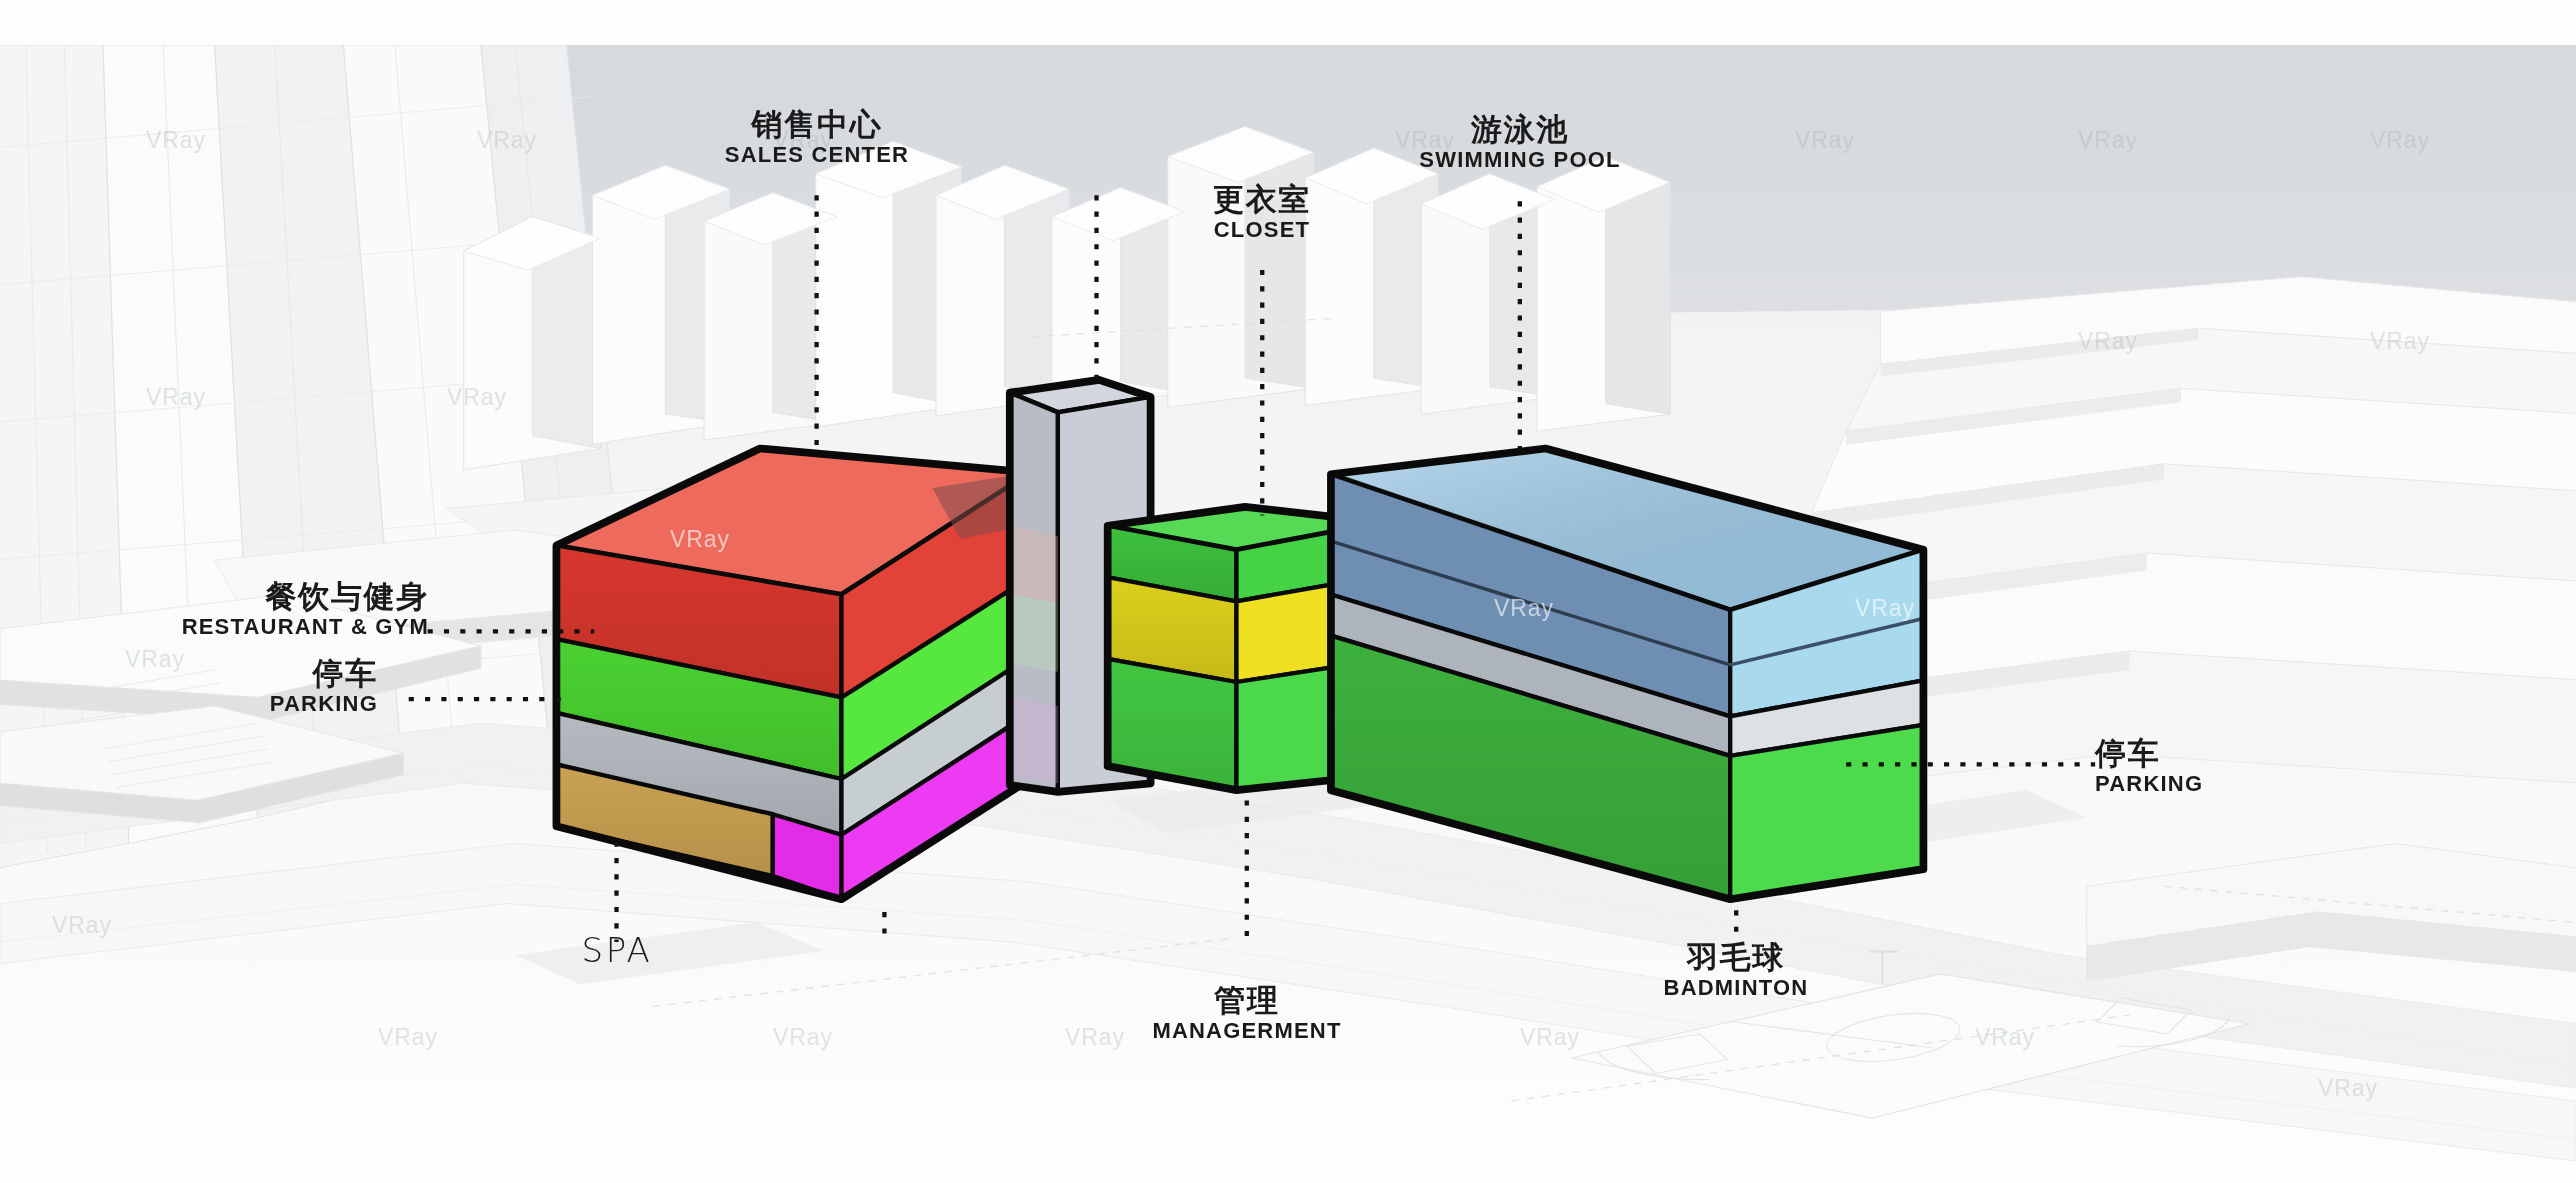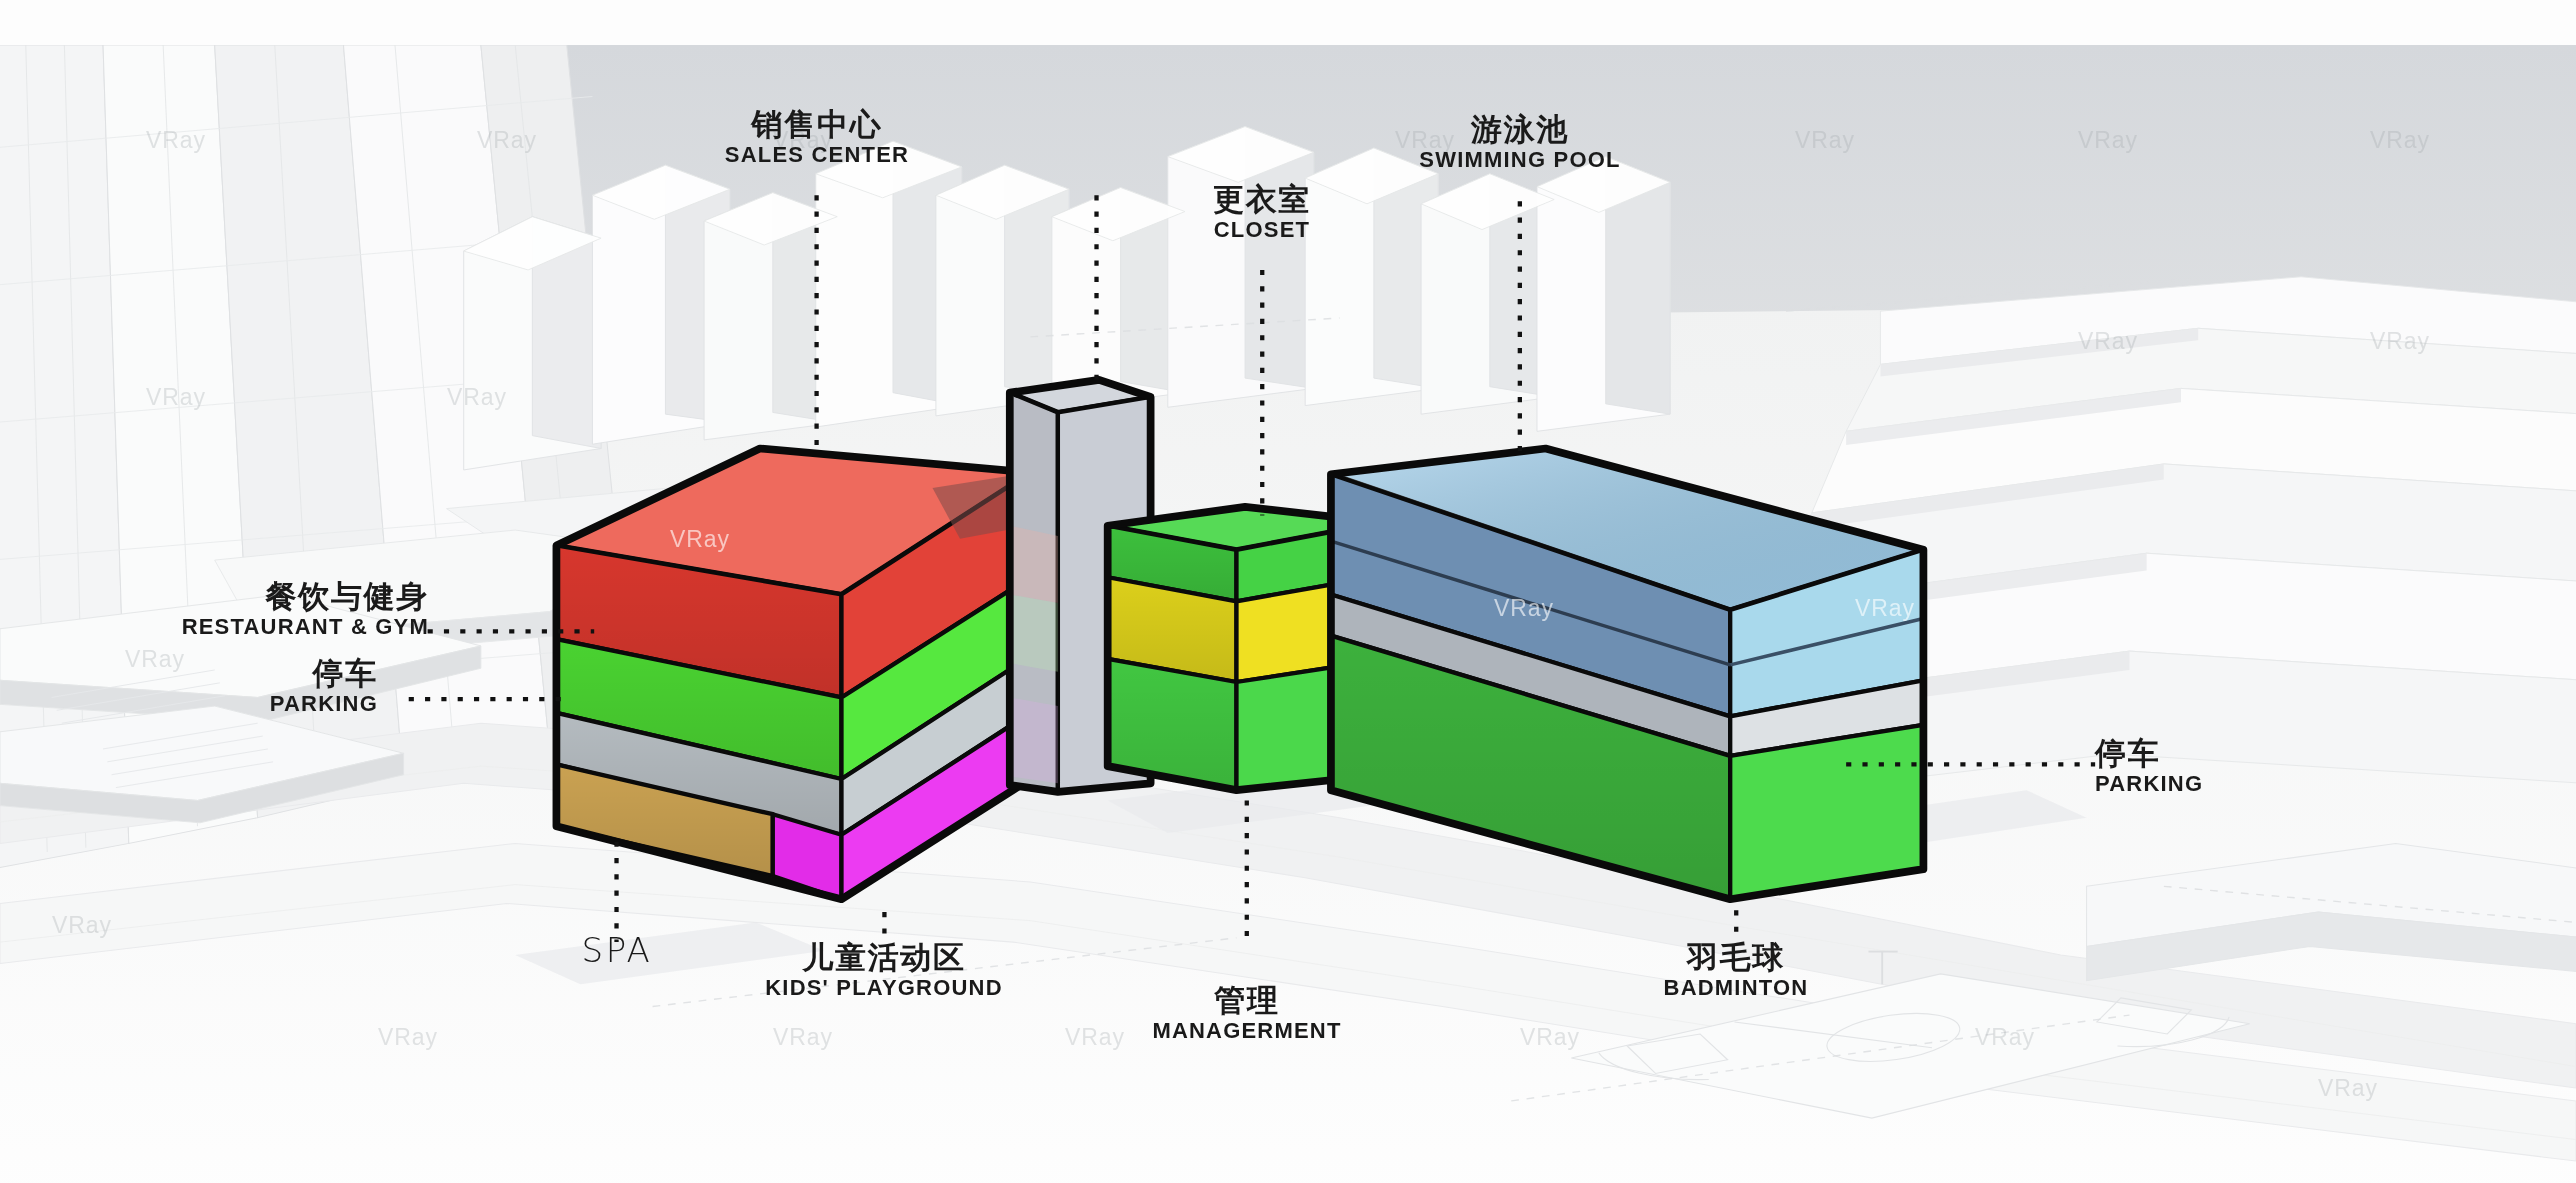--- a/index.html
+++ b/index.html
@@ -410,24 +410,20 @@
 
   <div class="label lf" style="left:2095px;top:691px;">
     <div class="cn">停车</div>
     <div class="en">PARKING</div>
   </div>
 
   <div class="label ctr solo" style="left:617px;top:886px;">
     <div class="cn">SPA</div>
   </div>
 
-  <div class="label ctr" style="left:884px;top:895px;">
-    <div class="cn">儿童活动区</div>
-    <div class="en">KIDS' PLAYGROUND</div>
-  </div>
 
   <div class="label ctr" style="left:1247px;top:938px;">
     <div class="cn">管理</div>
     <div class="en">MANAGERMENT</div>
   </div>
 
   <div class="label ctr" style="left:1736px;top:895px;">
     <div class="cn">羽毛球</div>
     <div class="en">BADMINTON</div>
   </div>

